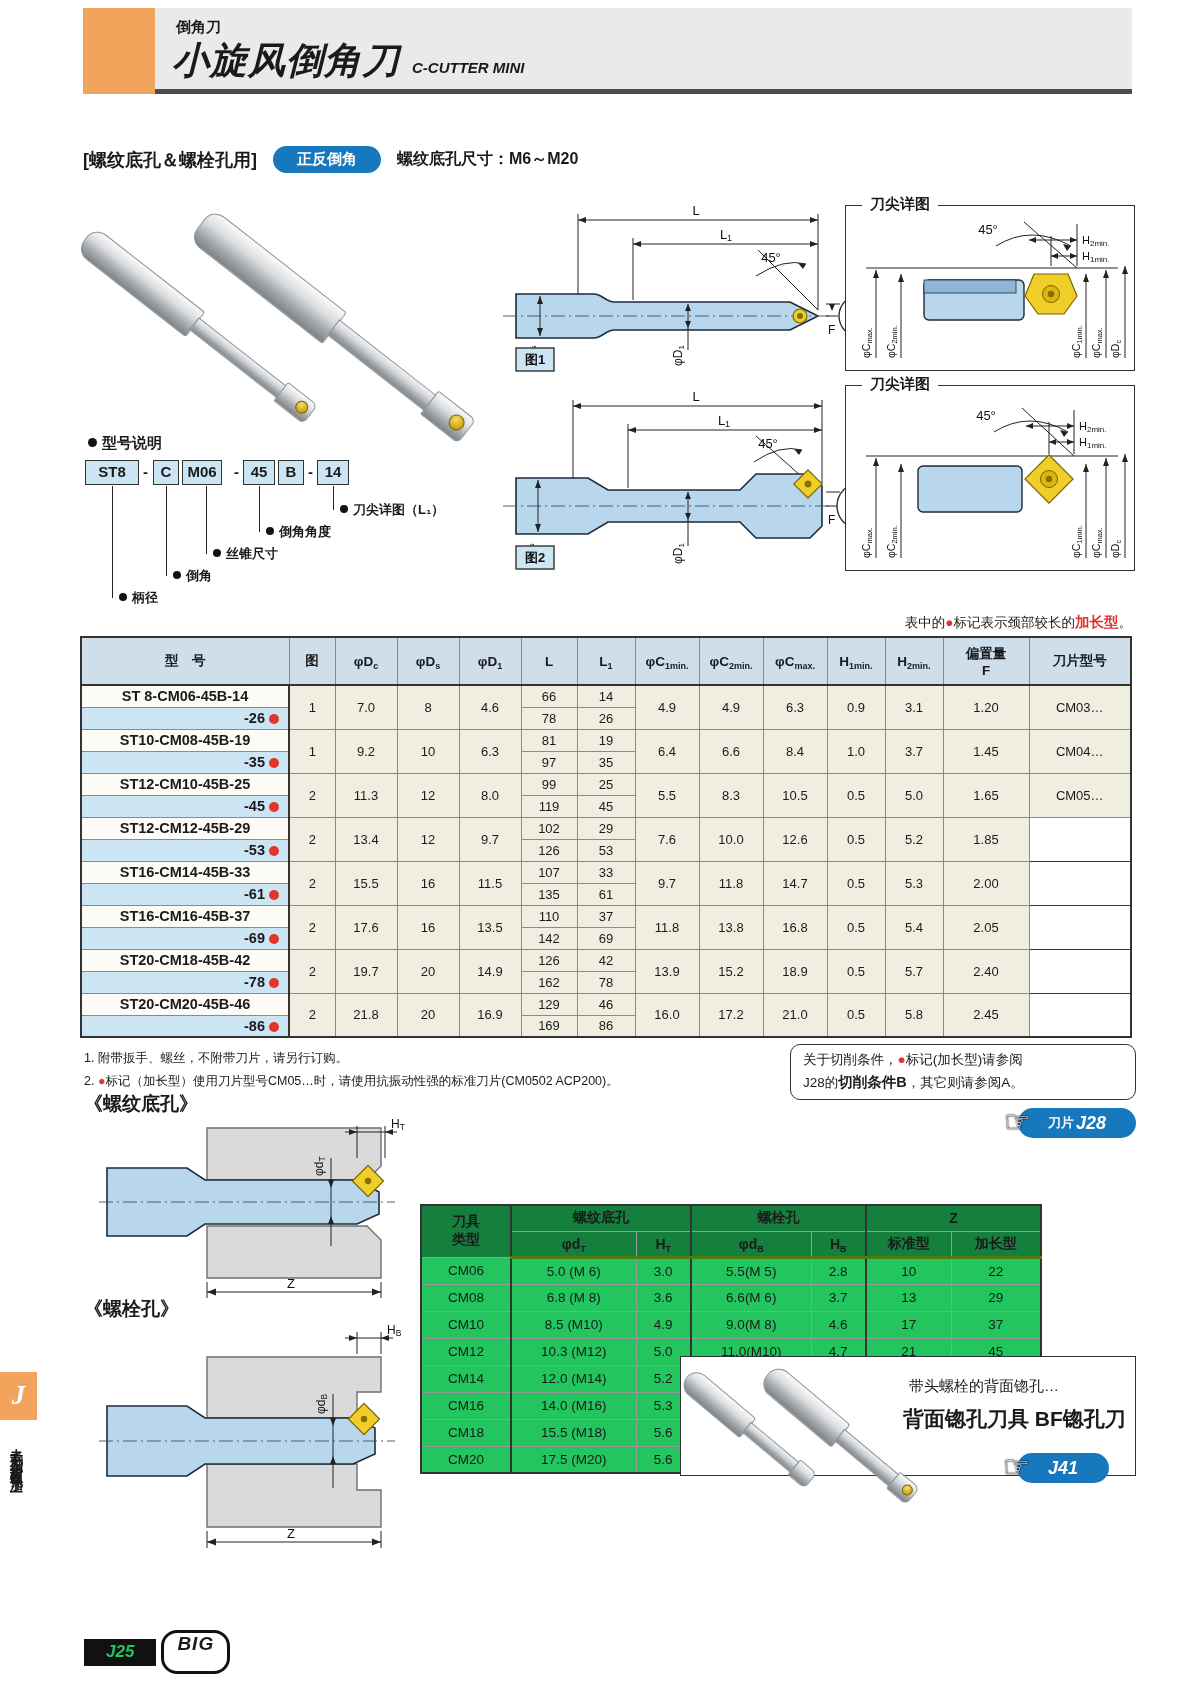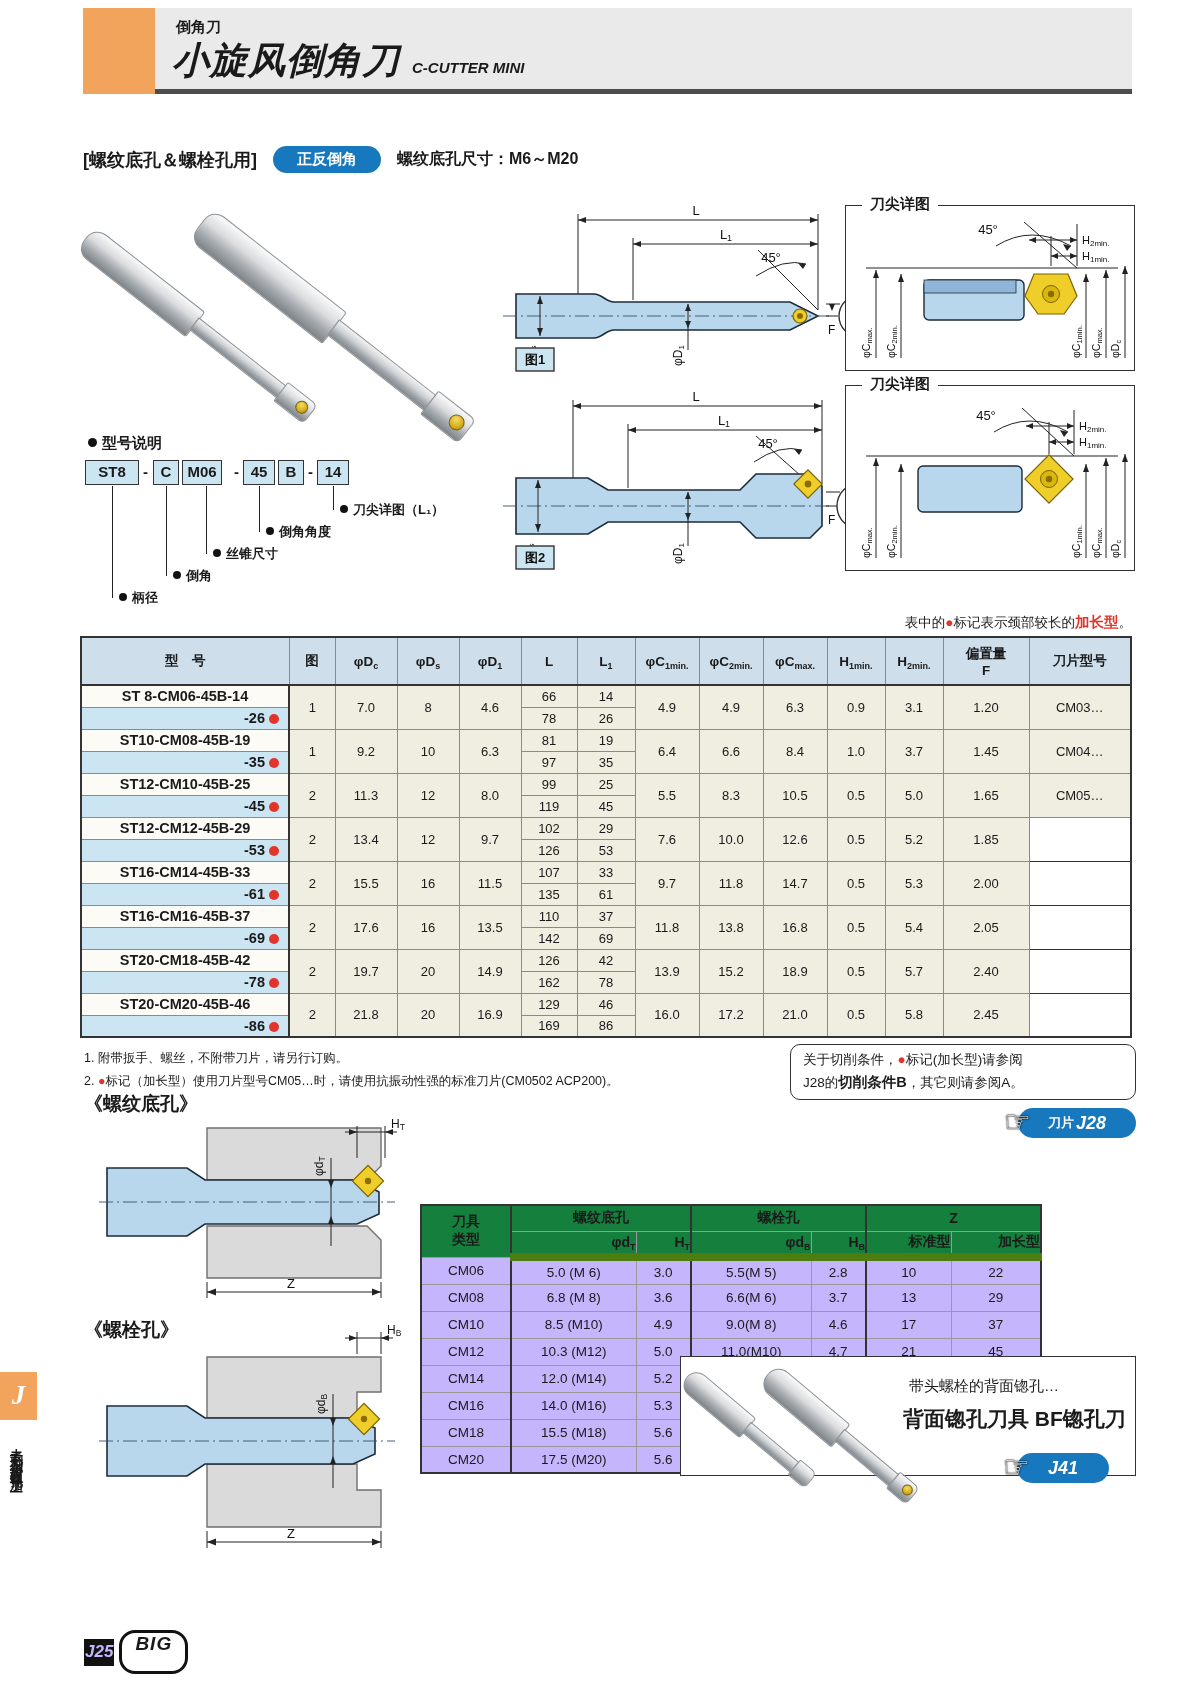--- a/index.html
+++ b/index.html
@@ -78,36 +78,36 @@
   .pill .p-small { font-size:13px; font-weight:bold; }
   .pill .p-big { font-size:18px; font-weight:bold; font-style:italic; }
 
   
   .hole-h { font-size:19px; font-weight:bold; }
 
   
   table.ht { border-collapse:collapse; table-layout:fixed; width:620px; border:2px solid #333; }
   .ht th, .ht td { border:1px solid #999; text-align:center; padding:0; }
   .ht thead th { background:#15803d; font-size:14px; font-weight:bold; height:26px; }
-  .ht thead tr:last-child th { border-bottom:8px solid #4d7c0f;text-align:right; }
-  .ht td { background:#c4b5fd; height:27px; font-size:13.5px; }
+  .ht thead tr:last-child th { border-bottom:3px solid #4d7c0f; }
+  .ht td { background:#22c55e; height:27px; font-size:13.5px; }
   .ht .bl { border-left:2px solid #333; }
 
   
   .promo { border:1.5px solid #333; background:#fff; }
   .promo-l1 { position:absolute; left:228px; top:20px; font-size:15px; }
   .promo-l2 { position:absolute; left:222px; top:48px; font-size:21px; font-weight:bold; }
 
   
   .side-tab { left:0; top:1372px; width:37px; height:48px; background:#F2A45C; color:#fff; font-family:"Liberation Serif", serif; font-style:italic; font-weight:bold; font-size:27px; text-align:center; line-height:46px; }
   .side-v { left:7px; top:1438px; writing-mode:vertical-rl; font-size:13px; font-weight:bold; letter-spacing:3px; }
 
   
   .footer { left:84px; top:1630px; display:flex; align-items:center; gap:5px; }
-  .f-page { background:#111; color:#c4b5fd; font-weight:bold; font-style:italic; font-size:17px; padding:3px 1px 4px; }
+  .f-page { background:#111; color:#22c55e; font-weight:bold; font-style:italic; font-size:17px; padding:3px 22px 4px; }
   .f-brand { border:3.5px solid #111; border-radius:16px; padding:0 13px; height:44px; line-height:22px; font-weight:bold; font-style:italic; font-size:19px; letter-spacing:1px; }
 </style>
 </head>
 <body>
 
 <div class="page">
 
   <div class="abs hdr-orange"></div>
   <div class="abs hdr-bar"></div>
   <div class="abs hdr-cat">倒角刀</div>
@@ -579,21 +579,21 @@
     <path d="M236,106 l-3,8 h6 z" fill="#222" transform="translate(0,-8)"></path>
     <text transform="rotate(-90 228 58)" x="228" y="58" font-size="12"><tspan>φd</tspan><tspan font-size="8.5" dy="2">T</tspan></text>
     <line class="dln" x1="112" y1="164" x2="112" y2="180"></line>
     <line class="dln" x1="286" y1="164" x2="286" y2="180"></line>
     <line class="dln" x1="112" y1="174" x2="286" y2="174"></line>
     <path d="M112,174 l9,-3.5 v7 z" fill="#222"></path>
       <path d="M286,174 l-9,-3.5 v7 z" fill="#222"></path>
     <text x="196" y="170" font-size="13" text-anchor="middle">Z</text>
   </svg>
 
-  <div class="abs hole-h" style="left:84px; top:1296px;margin-top:21px;">《螺栓孔》</div>
+  <div class="abs hole-h" style="left:84px; top:1296px;">《螺栓孔》</div>
   <svg class="abs" style="left:95px; top:1322px;" width="315" height="250" viewBox="0 0 315 250">
     <path class="blockfill" d="M112,35 L286,35 L286,70 L262,70 L262,96 L112,96 Z"></path>
     <path class="blockfill" d="M112,142 L262,142 L262,168 L286,168 L286,205 L112,205 Z"></path>
     <path class="toolfill" d="M12,84 L92,84 L110,96 L258,96 L280,106 L280,132 L258,142 L110,142 L92,154 L12,154 Z"></path>
     <line class="cln" x1="4" y1="119" x2="300" y2="119"></line>
     <rect class="gold" x="258" y="86" width="22" height="22" transform="rotate(45 269 97)"></rect>
     <circle cx="269" cy="97" r="3.2" fill="#8a6d00"></circle>
     <line class="dln" x1="262" y1="10" x2="262" y2="32"></line>
     <line class="dln" x1="286" y1="10" x2="286" y2="32"></line>
     <line class="dln" x1="250" y1="16" x2="298" y2="16"></line>

